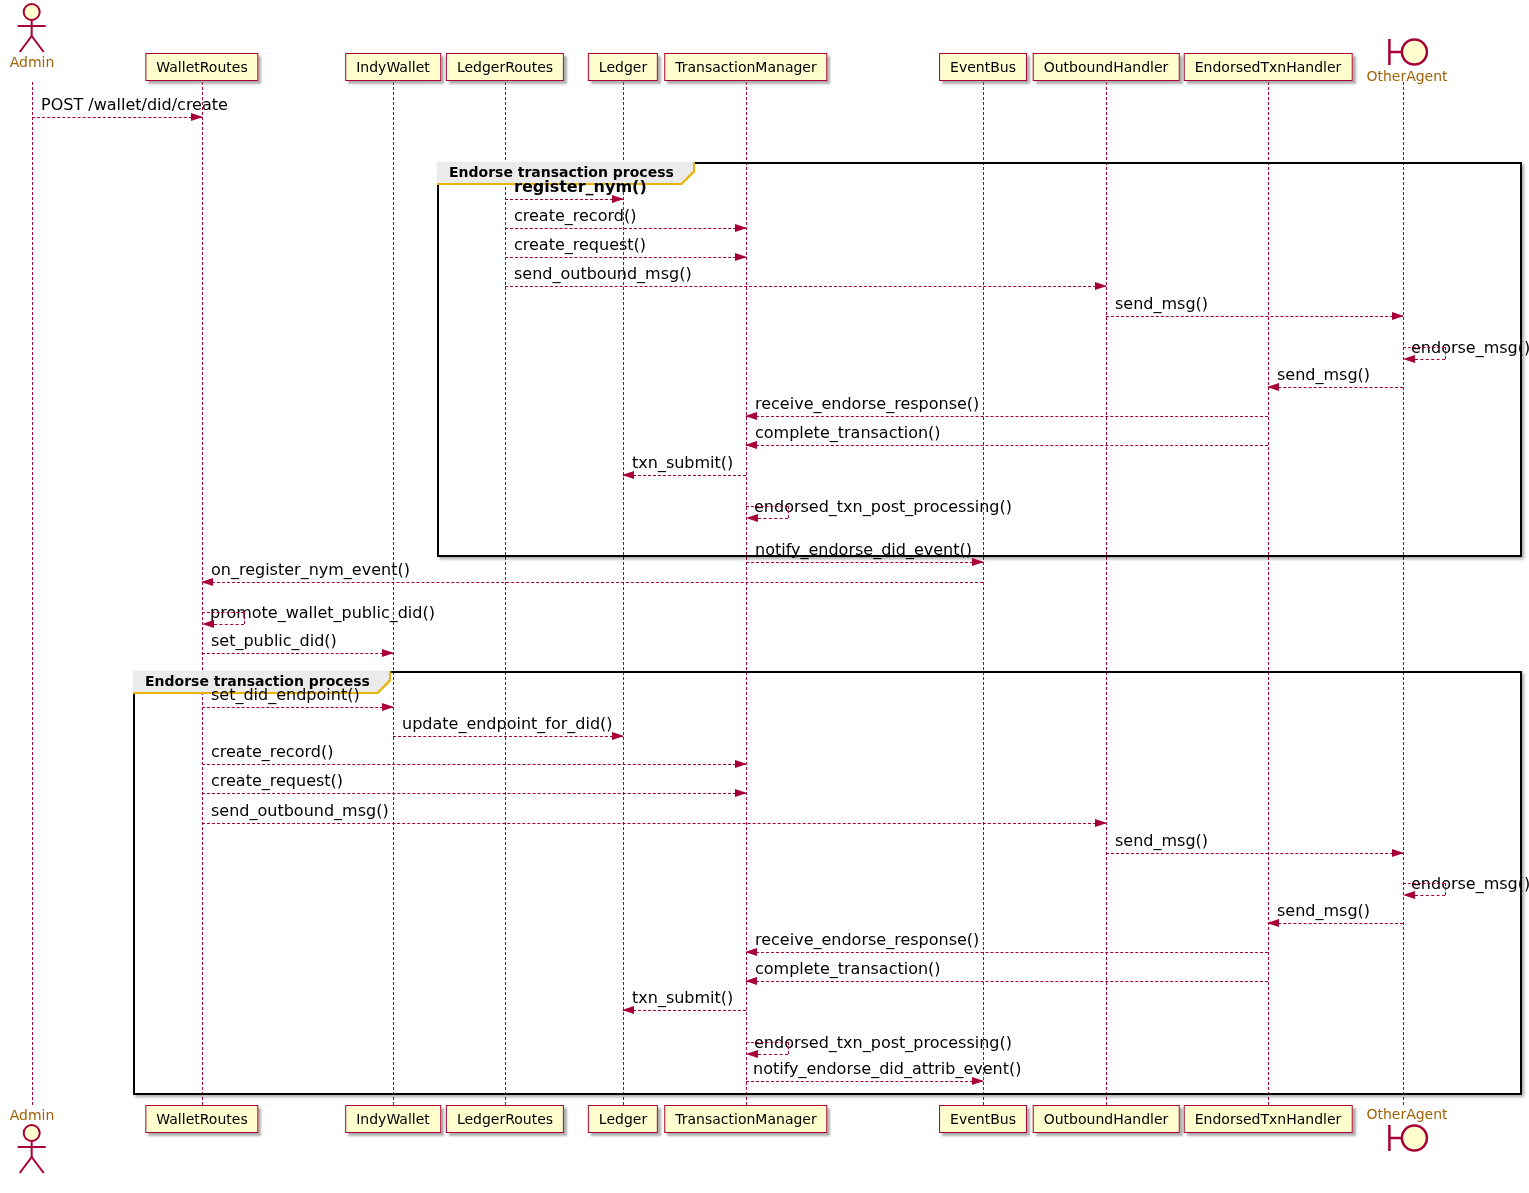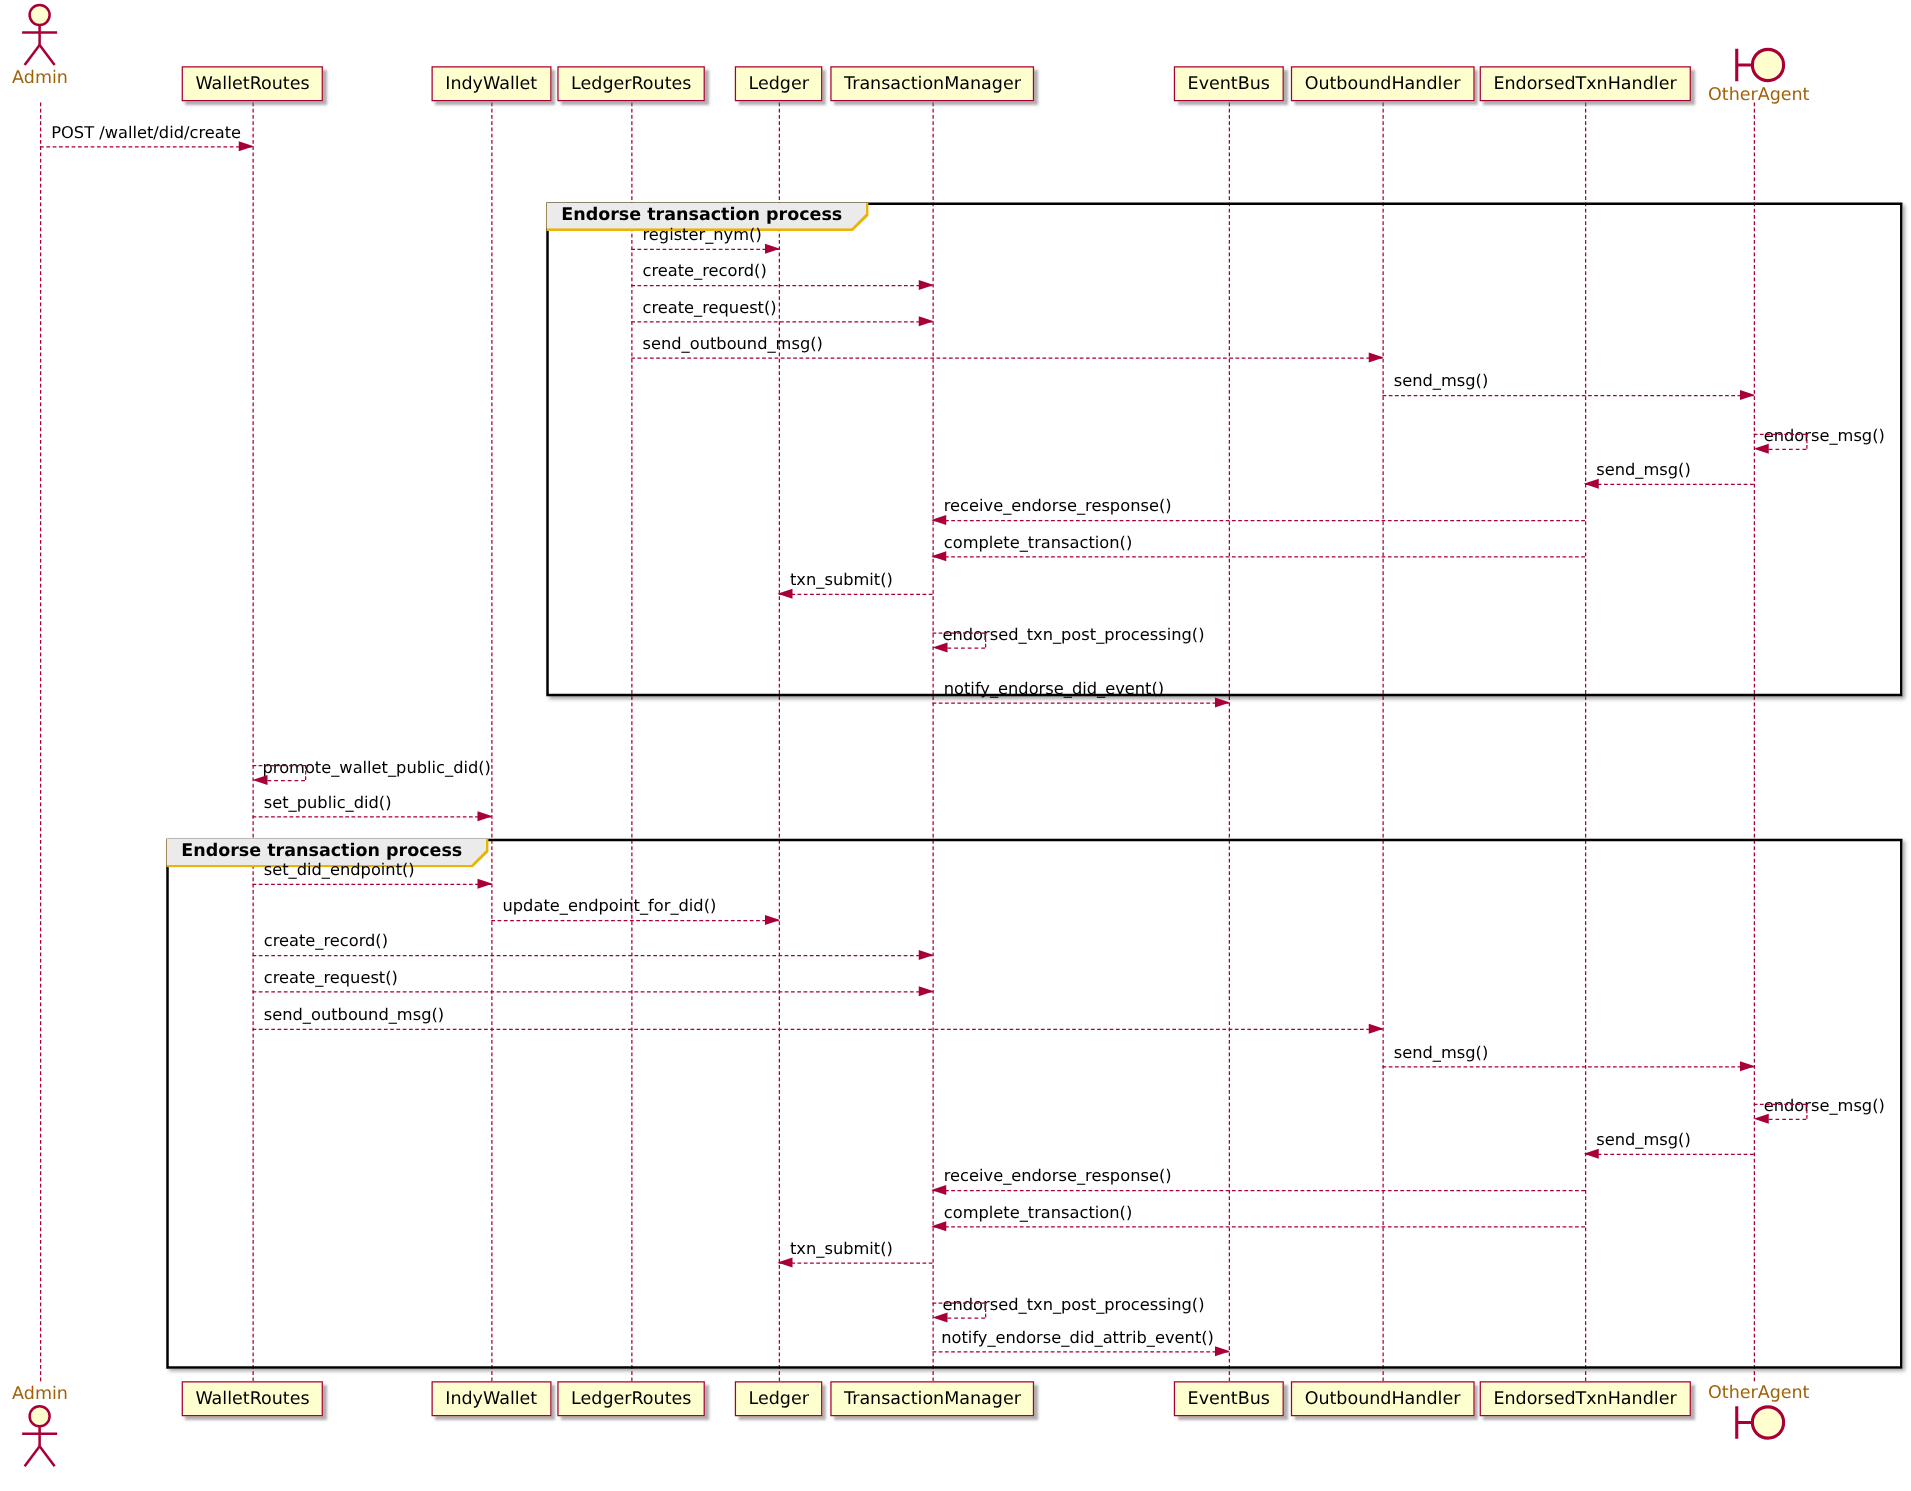--- a/index.html
+++ b/index.html
@@ -52,21 +52,21 @@
     background:#EBEBEB;
     clip-path:polygon(0 0,100% 0,100% 42%,calc(100% - 12px) 100%,0 100%);
   }
   .frame-tab-label{
     position:absolute;top:2px;left:12px;
     font-size:14px;font-weight:bold;white-space:nowrap;color:#000;
   }
   .msg{position:absolute;height:21px;}
   .msg-label{
     position:absolute;bottom:4px;
-    font-size:13px;white-space:nowrap;color:#000;
+    font-size:16px;white-space:nowrap;color:#000;
   }
   .msg-line{
     position:absolute;left:0;right:0;top:20px;height:0;
     border-top:1px dashed #A80036;
   }
   .arrow-right{
     position:absolute;right:-1px;top:16px;
     width:0;height:0;
     border-top:4.5px solid transparent;
     border-bottom:4.5px solid transparent;
@@ -125,21 +125,21 @@
         <div class="frame-tab-inner"></div>
         <div class="frame-tab-label">Endorse transaction process</div>
       </div>
     </div>
     <div class="msg" style="left: 32px; top: 97px; width: 170px;">
       <div class="msg-label" style="left: 9px;">POST /wallet/did/create</div>
       <div class="msg-line"></div>
       <div class="arrow-right"></div>
     </div>
     <div class="msg" style="left: 505px; top: 179px; width: 118px;">
-      <div class="msg-label" style="left: 9px;">register_nym()</div>
+      <div class="msg-label" style="left: 9px; font-weight: bold;">register_nym()</div>
       <div class="msg-line"></div>
       <div class="arrow-right"></div>
     </div>
     <div class="msg" style="left: 505px; top: 208px; width: 241px;">
       <div class="msg-label" style="left: 9px;">create_record()</div>
       <div class="msg-line"></div>
       <div class="arrow-right"></div>
     </div>
     <div class="msg" style="left: 505px; top: 237px; width: 241px;">
       <div class="msg-label" style="left: 9px;">create_request()</div>
@@ -187,20 +187,25 @@
       <div class="msg-label" style="left: 8px;">endorsed_txn_post_processing()</div>
       <div class="self-top"></div>
       <div class="self-right"></div>
       <div class="self-bottom"></div>
       <div class="self-arrow"></div>
     </div>
     <div class="msg" style="left: 746px; top: 542px; width: 237px;">
       <div class="msg-label" style="left: 9px;">notify_endorse_did_event()</div>
       <div class="msg-line"></div>
       <div class="arrow-right"></div>
+    </div>
+    <div class="msg" style="left: 202px; top: 562px; width: 781px;">
+      <div class="msg-label" style="left: 9px;">on_register_nym_event()</div>
+      <div class="msg-line"></div>
+      <div class="arrow-left"></div>
     </div>
     <div class="selfmsg" style="left: 202px; top: 592px; width: 170px;">
       <div class="msg-label" style="left: 8px;">promote_wallet_public_did()</div>
       <div class="self-top"></div>
       <div class="self-right"></div>
       <div class="self-bottom"></div>
       <div class="self-arrow"></div>
     </div>
     <div class="msg" style="left: 202px; top: 633px; width: 191px;">
       <div class="msg-label" style="left: 9px;">set_public_did()</div>

